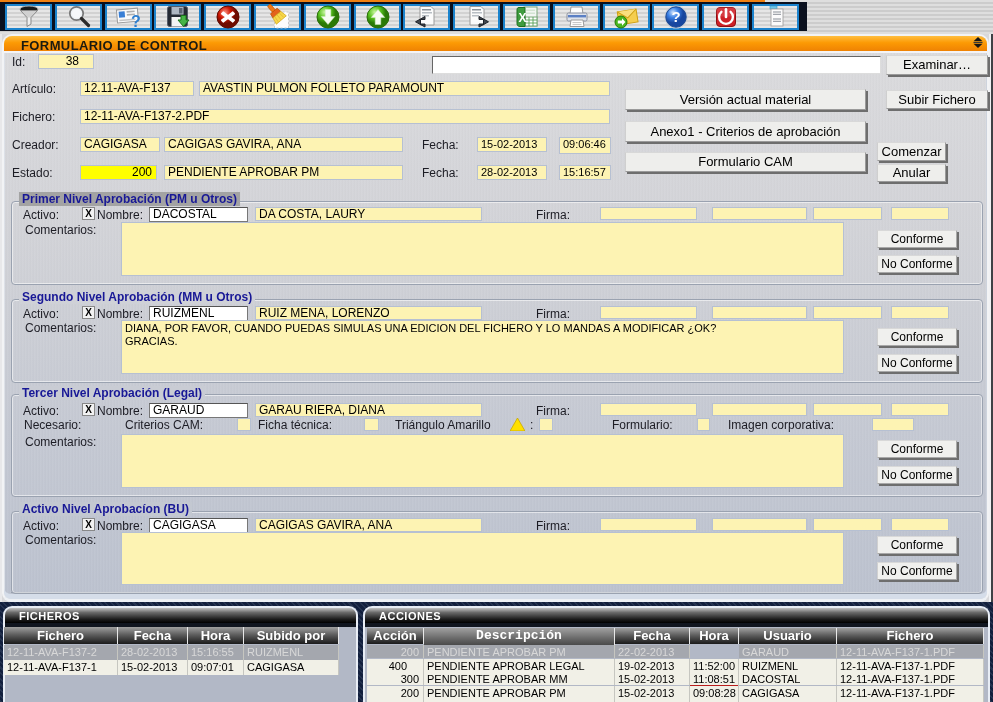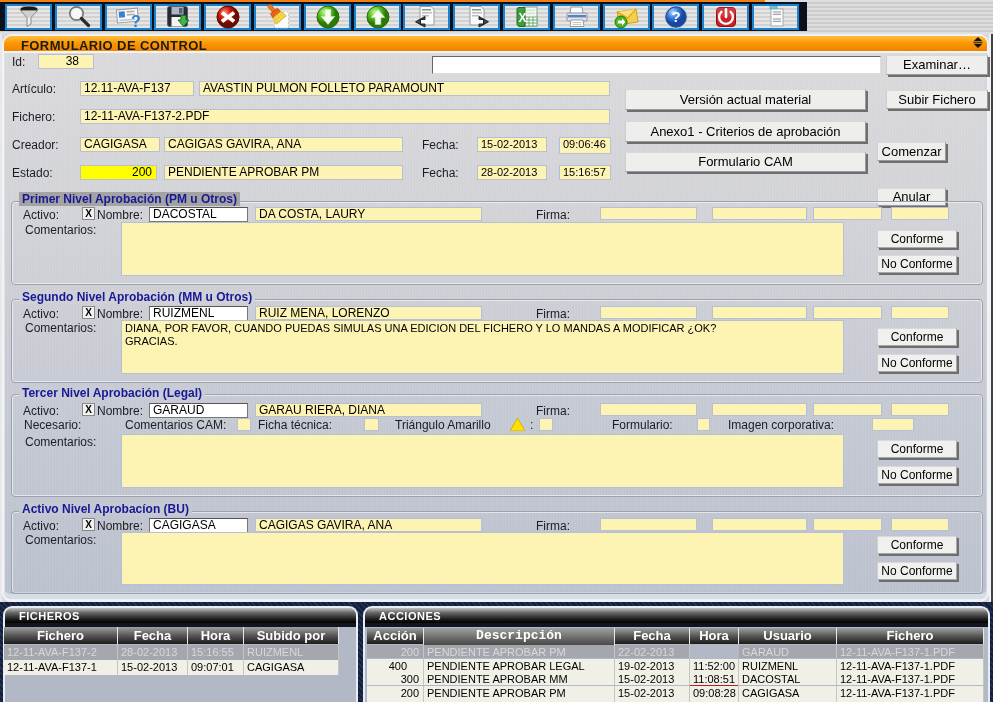--- a/index.html
+++ b/index.html
@@ -253,21 +253,21 @@
 <div class="lb" style="left:422px;top:166px;">Fecha:</div>
 <div class="fld dt" style="left:477px;top:165px;width:70px;height:15px;">28-02-2013</div>
 <div class="fld dt" style="left:559px;top:165px;width:52px;height:15px;">15:16:57</div>
 <div class="ab" style="left:432px;top:56px;width:449px;height:18px;background:#fff;border:1px solid #666;border-bottom-color:#ddd;border-right-color:#ddd;box-sizing:border-box;"></div>
 <div class="btn" style="left:886px;top:55px;width:102px;height:20px;line-height:18px;">Examinar…</div>
 <div class="btn" style="left:625px;top:89px;width:241px;height:21px;line-height:19px;">Versión actual material</div>
 <div class="btn" style="left:625px;top:121px;width:241px;height:21px;line-height:19px;">Anexo1 - Criterios de aprobación</div>
 <div class="btn" style="left:625px;top:152px;width:241px;height:20px;line-height:18px;">Formulario CAM</div>
 <div class="btn" style="left:886px;top:90px;width:102px;height:19px;line-height:17px;">Subir Fichero</div>
 <div class="btn" style="left:877px;top:142px;width:69px;height:19px;line-height:17px;">Comenzar</div>
-<div class="btn" style="left:877px;top:164px;width:69px;height:18px;line-height:16px;margin-top:24px;">Anular</div>
+<div class="btn" style="left:877px;top:164px;width:69px;height:18px;line-height:16px;">Anular</div>
 <div class="sec" style="top:201px;height:82px;"></div>
 <div class="sect" style="left:19px;top:192px;background:#a3a3a3;">Primer Nivel Aprobación (PM u Otros)</div>
 <div class="lb" style="left:23px;top:208px;">Activo:</div>
 <div class="cb" style="left:82px;top:207px;">X</div>
 <div class="lb" style="left:97px;top:208px;">Nombre:</div>
 <div class="wh" style="left:149px;top:207px;width:99px;height:15px;">DACOSTAL</div>
 <div class="fld" style="left:255px;top:207px;width:227px;height:14px;">DA COSTA, LAURY</div>
 <div class="lb" style="left:536px;top:208px;">Firma:</div>
 <div class="fld" style="left:600px;top:207px;width:97px;height:13px;"></div>
 <div class="fld" style="left:712px;top:207px;width:95px;height:13px;"></div>
@@ -301,21 +301,21 @@
 <div class="cb" style="left:82px;top:403px;">X</div>
 <div class="lb" style="left:97px;top:404px;">Nombre:</div>
 <div class="wh" style="left:149px;top:403px;width:99px;height:15px;">GARAUD</div>
 <div class="fld" style="left:255px;top:403px;width:227px;height:14px;">GARAU RIERA, DIANA</div>
 <div class="lb" style="left:536px;top:404px;">Firma:</div>
 <div class="fld" style="left:600px;top:403px;width:97px;height:13px;"></div>
 <div class="fld" style="left:712px;top:403px;width:95px;height:13px;"></div>
 <div class="fld" style="left:813px;top:403px;width:69px;height:13px;"></div>
 <div class="fld" style="left:891px;top:403px;width:58px;height:13px;"></div>
 <div class="lb" style="left:24px;top:418px;">Necesario:</div>
-<div class="lb" style="left:125px;top:418px;">Comentarios CAM:</div>
+<div class="lb" style="left:125px;top:418px;">Criterios CAM:</div>
 <div class="fld" style="left:237px;top:418px;width:14px;height:13px;"></div>
 <div class="lb" style="left:258px;top:418px;">Ficha técnica:</div>
 <div class="fld" style="left:364px;top:418px;width:15px;height:13px;"></div>
 <div class="lb" style="left:395px;top:418px;">Triángulo Amarillo</div>
 <svg class="ab" style="left:510px;top:418px;" width="15" height="13" viewBox="0 0 15 13">
     <path d="M7.5 0 L15 13 L0 13 Z" fill="#ffe000" stroke="#c8a800" stroke-width="0.8"></path>
   </svg>
 <div class="lb" style="left:530px;top:418px;">:</div>
 <div class="fld" style="left:539px;top:418px;width:14px;height:13px;"></div>
 <div class="lb" style="left:612px;top:418px;">Formulario:</div>

